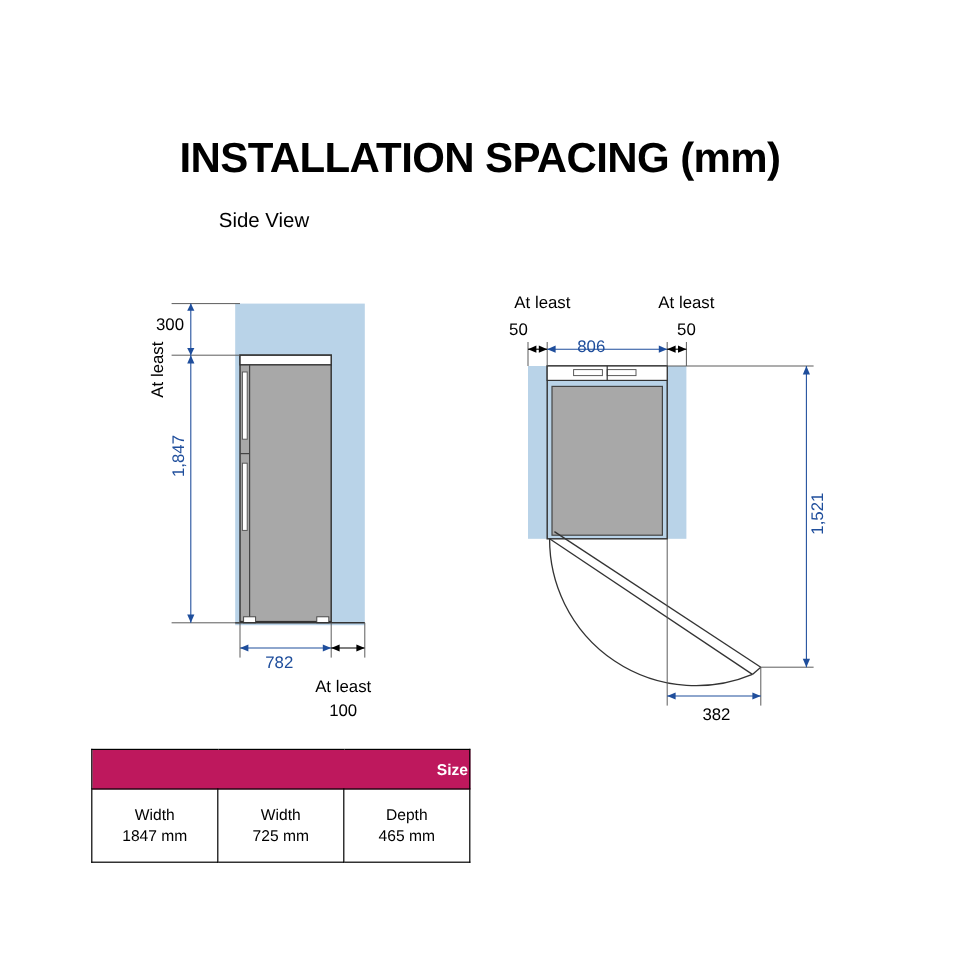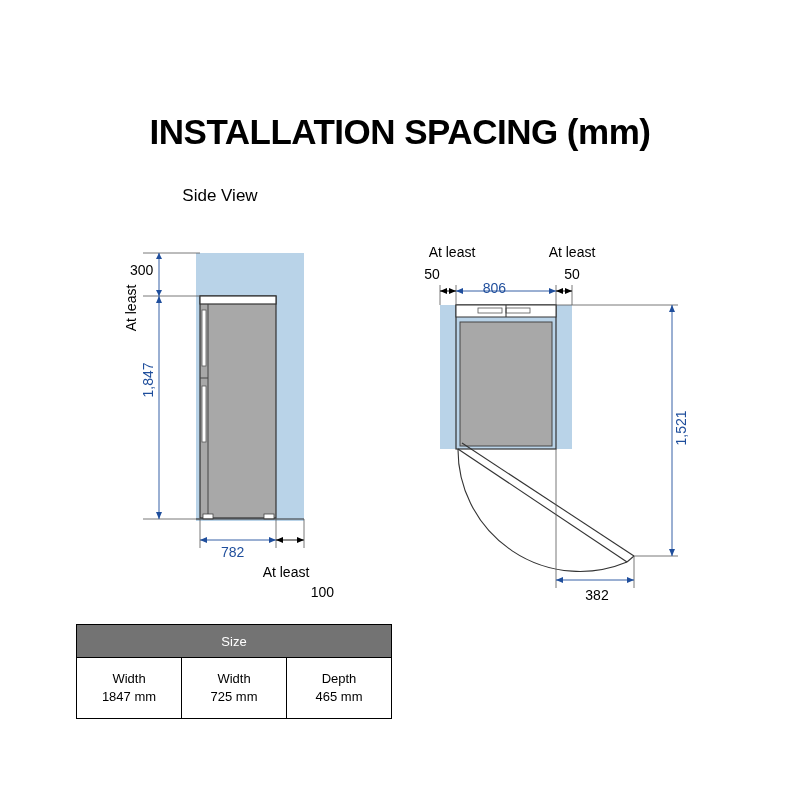--- a/index.html
+++ b/index.html
@@ -29,21 +29,21 @@
     text-align: center;
     font-size: 35px;
     font-weight: bold;
     letter-spacing: -0.5px;
   }
   .view-label {
     position: absolute;
     font-size: 17px;
     text-align: center;
   }
-  #side-view-label { top: 186px; left: 140px; width: 160px; }
+  #side-view-label { top: 174px; left: 140px; width: 160px; }
   #top-view-label  { top: 186px; left: 486px; width: 160px; }
 
   
   .dim-text {
     position: absolute;
     color: #1f4e9c;
     font-size: 14px;
     white-space: nowrap;
   }
   .dim-text.black { color: #000000; }
@@ -64,26 +64,27 @@
     pointer-events: none;
   }
 
   
   .spec-table {
     position: absolute;
     border-collapse: collapse;
     font-size: 13px;
   }
   .spec-table th {
-    background: #737373;
+    background: #be185d;
     color: #ffffff;
-    font-weight: normal;
+    font-weight: bold;
     font-size: 13px;
     height: 30px;
     border: 1px solid #000000;
+    text-align: right;
   }
   .spec-table td {
     border: 1px solid #000000;
     text-align: center;
     padding: 7px 4px;
     line-height: 1.35;
     font-size: 13px;
     vertical-align: middle;
     background: #ffffff;
   }
@@ -194,26 +195,26 @@
   </svg>
 
   <div class="atleast" style="left:86px; top:300px; width:90px; transform:rotate(-90deg); transform-origin:50% 50%;">At least</div>
   <div class="dim-text black" style="left:130px; top:262px;">300</div>
 
   <div class="dim-text" style="left:113px; top:372px; width:70px; text-align:center; transform:rotate(-90deg); transform-origin:50% 50%;">1,847</div>
 
   <div class="dim-text" style="left:221px; top:544px;text-align:center;">782</div>
 
   <div class="atleast" style="left:238px; top:564px; width:96px;">At least</div>
-  <div class="atleast" style="left:238px; top:584px; width:96px;text-align:right;">100</div>
+  <div class="atleast" style="left:238px; top:584px; width:96px;">100</div>
 
   <div class="atleast" style="left:404px; top:244px; width:96px;">At least</div>
   <div class="atleast" style="left:412px; top:266px; width:40px;">50</div>
 
-  <div class="dim-text" style="left:456px; top:280px; width:50px; text-align:right;">806</div>
+  <div class="dim-text" style="left:481px; top:280px; width:50px; text-align:left;">806</div>
 
   <div class="atleast" style="left:524px; top:244px; width:96px;">At least</div>
   <div class="atleast" style="left:552px; top:266px; width:40px;">50</div>
 
   <div class="dim-text" style="left:651px; top:420px; width:60px; text-align:center; transform:rotate(-90deg); transform-origin:50% 50%;">1,521</div>
 
   <div class="dim-text black" style="left:577px; top:587px; width:40px; text-align:center;">382</div>
 
   <table class="spec-table" id="size-table">
     <thead>

